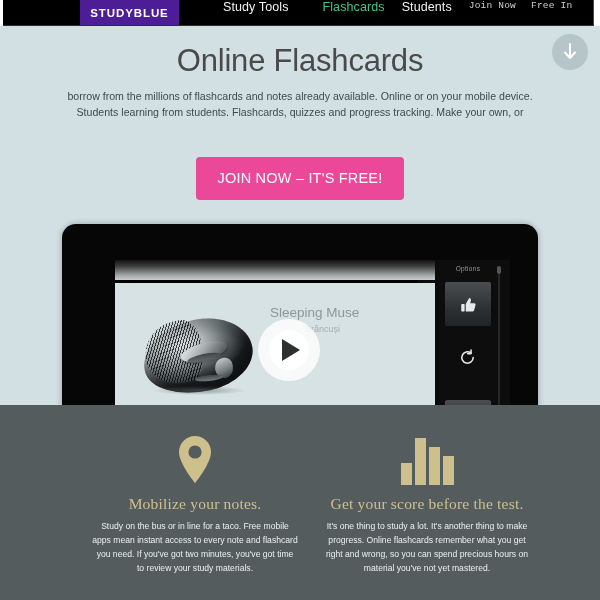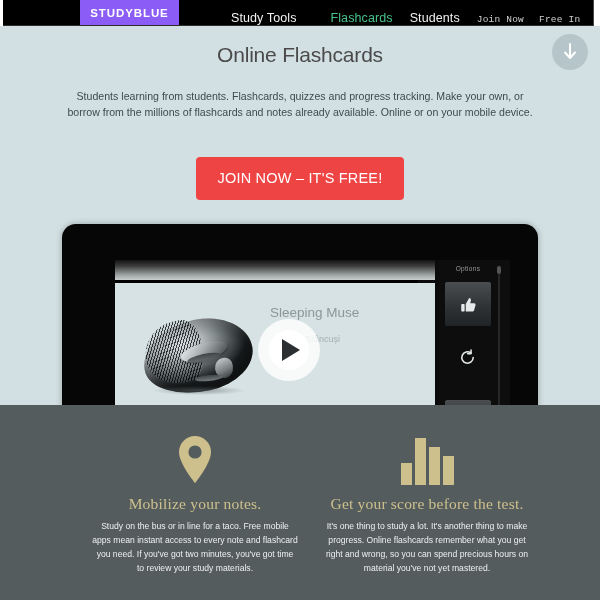--- a/index.html
+++ b/index.html
@@ -33,39 +33,39 @@
     border-right: 1px solid #4a4a4a;
     border-bottom: 1px solid #2d2d2d;
     box-sizing: border-box;
   }
   .brand {
     position: absolute;
     left: 77px;
     top: 0;
     width: 99px;
     height: 25px;
-    background: #8b5cf6;
+    background: #4c1d95;
     display: flex;
     align-items: center;
     justify-content: center;
   }
   .brand-text {
     color: #ffffff;
     font-size: 11.5px;
     font-weight: bold;
     letter-spacing: 0.9px;
     font-family: "Liberation Sans", sans-serif;
   }
   .nav-links {
     position: absolute;
-    left: 228px;
+    left: 220px;
     top: 0;
     height: 25px;
     display: flex;
-    align-items: flex-end;
+    align-items: flex-start;
   }
   .nav-link {
     color: #f2f2f2;
     font-size: 12.5px;
     margin-right: 17px;
     cursor: pointer;
     white-space: nowrap;
     letter-spacing: 0.1px;
   }
   .nav-link.accent { color: #49c28c; padding-left: 17px; }
@@ -86,21 +86,21 @@
     height: 379px;
     background: #d3e0e3;
     overflow: hidden;
   }
   .hero-title {
     position: absolute;
     left: 0;
     top: 17px;
     width: 600px;
     text-align: center;
-    font-size: 21px;
+    font-size: 31px;
     color: #4a4a4a;
     font-weight: normal;
     letter-spacing: -0.2px;
     font-family: "Liberation Sans", sans-serif;
   }
   .hero-sub {
     position: absolute;
     left: 60px;
     top: 62px;
     width: 480px;
@@ -112,21 +112,21 @@
   .hero-sub-line { display: block; }
   .cta-wrap {
     position: absolute;
     left: 0;
     top: 131px;
     width: 600px;
     text-align: center;
   }
   .cta-button {
     display: inline-block;
-    background: #ef4444;
+    background: #ec4899;
     color: #ffffff;
     font-size: 14.5px;
     padding: 13px 22px 14px 22px;
     border-radius: 4px;
     border: none;
     cursor: pointer;
     letter-spacing: 0.2px;
     font-family: "Liberation Sans", sans-serif;
   }
 
@@ -196,21 +196,21 @@
     top: 22px;
     width: 160px;
     font-size: 13.5px;
     color: #8c9799;
     font-family: "Liberation Sans", sans-serif;
     white-space: nowrap;
   }
   .card-sub {
     position: absolute;
     left: 190px;
-    top: 51px;
+    top: 41px;
     width: 120px;
     font-size: 9px;
     color: #a4afb0;
     white-space: nowrap;
   }
   
   .sculpture {
     position: absolute;
     left: 28px;
     top: 37px;
@@ -441,22 +441,22 @@
 
     <div class="scroll-down">
       <svg width="16" height="18" viewBox="0 0 16 18">
         <path d="M8 1 L8 14 M3 9.5 L8 15 L13 9.5" stroke="#ffffff" stroke-width="2" fill="none" stroke-linecap="round" stroke-linejoin="round"></path>
       </svg>
     </div>
 
     <div class="hero-title">Online Flashcards</div>
 
     <div class="hero-sub">
+      <span class="hero-sub-line">borrow from the millions of flashcards and notes already available. Online or on your mobile device.</span>
       <span class="hero-sub-line">Students learning from students. Flashcards, quizzes and progress tracking. Make your own, or</span>
-      <span class="hero-sub-line">borrow from the millions of flashcards and notes already available. Online or on your mobile device.</span>
     </div>
 
     <div class="cta-wrap">
       <button class="cta-button">JOIN NOW – IT'S FREE!</button>
     </div>
 
     <div class="tablet">
       <div class="tablet-screen">
 
         <div class="screen-main">

